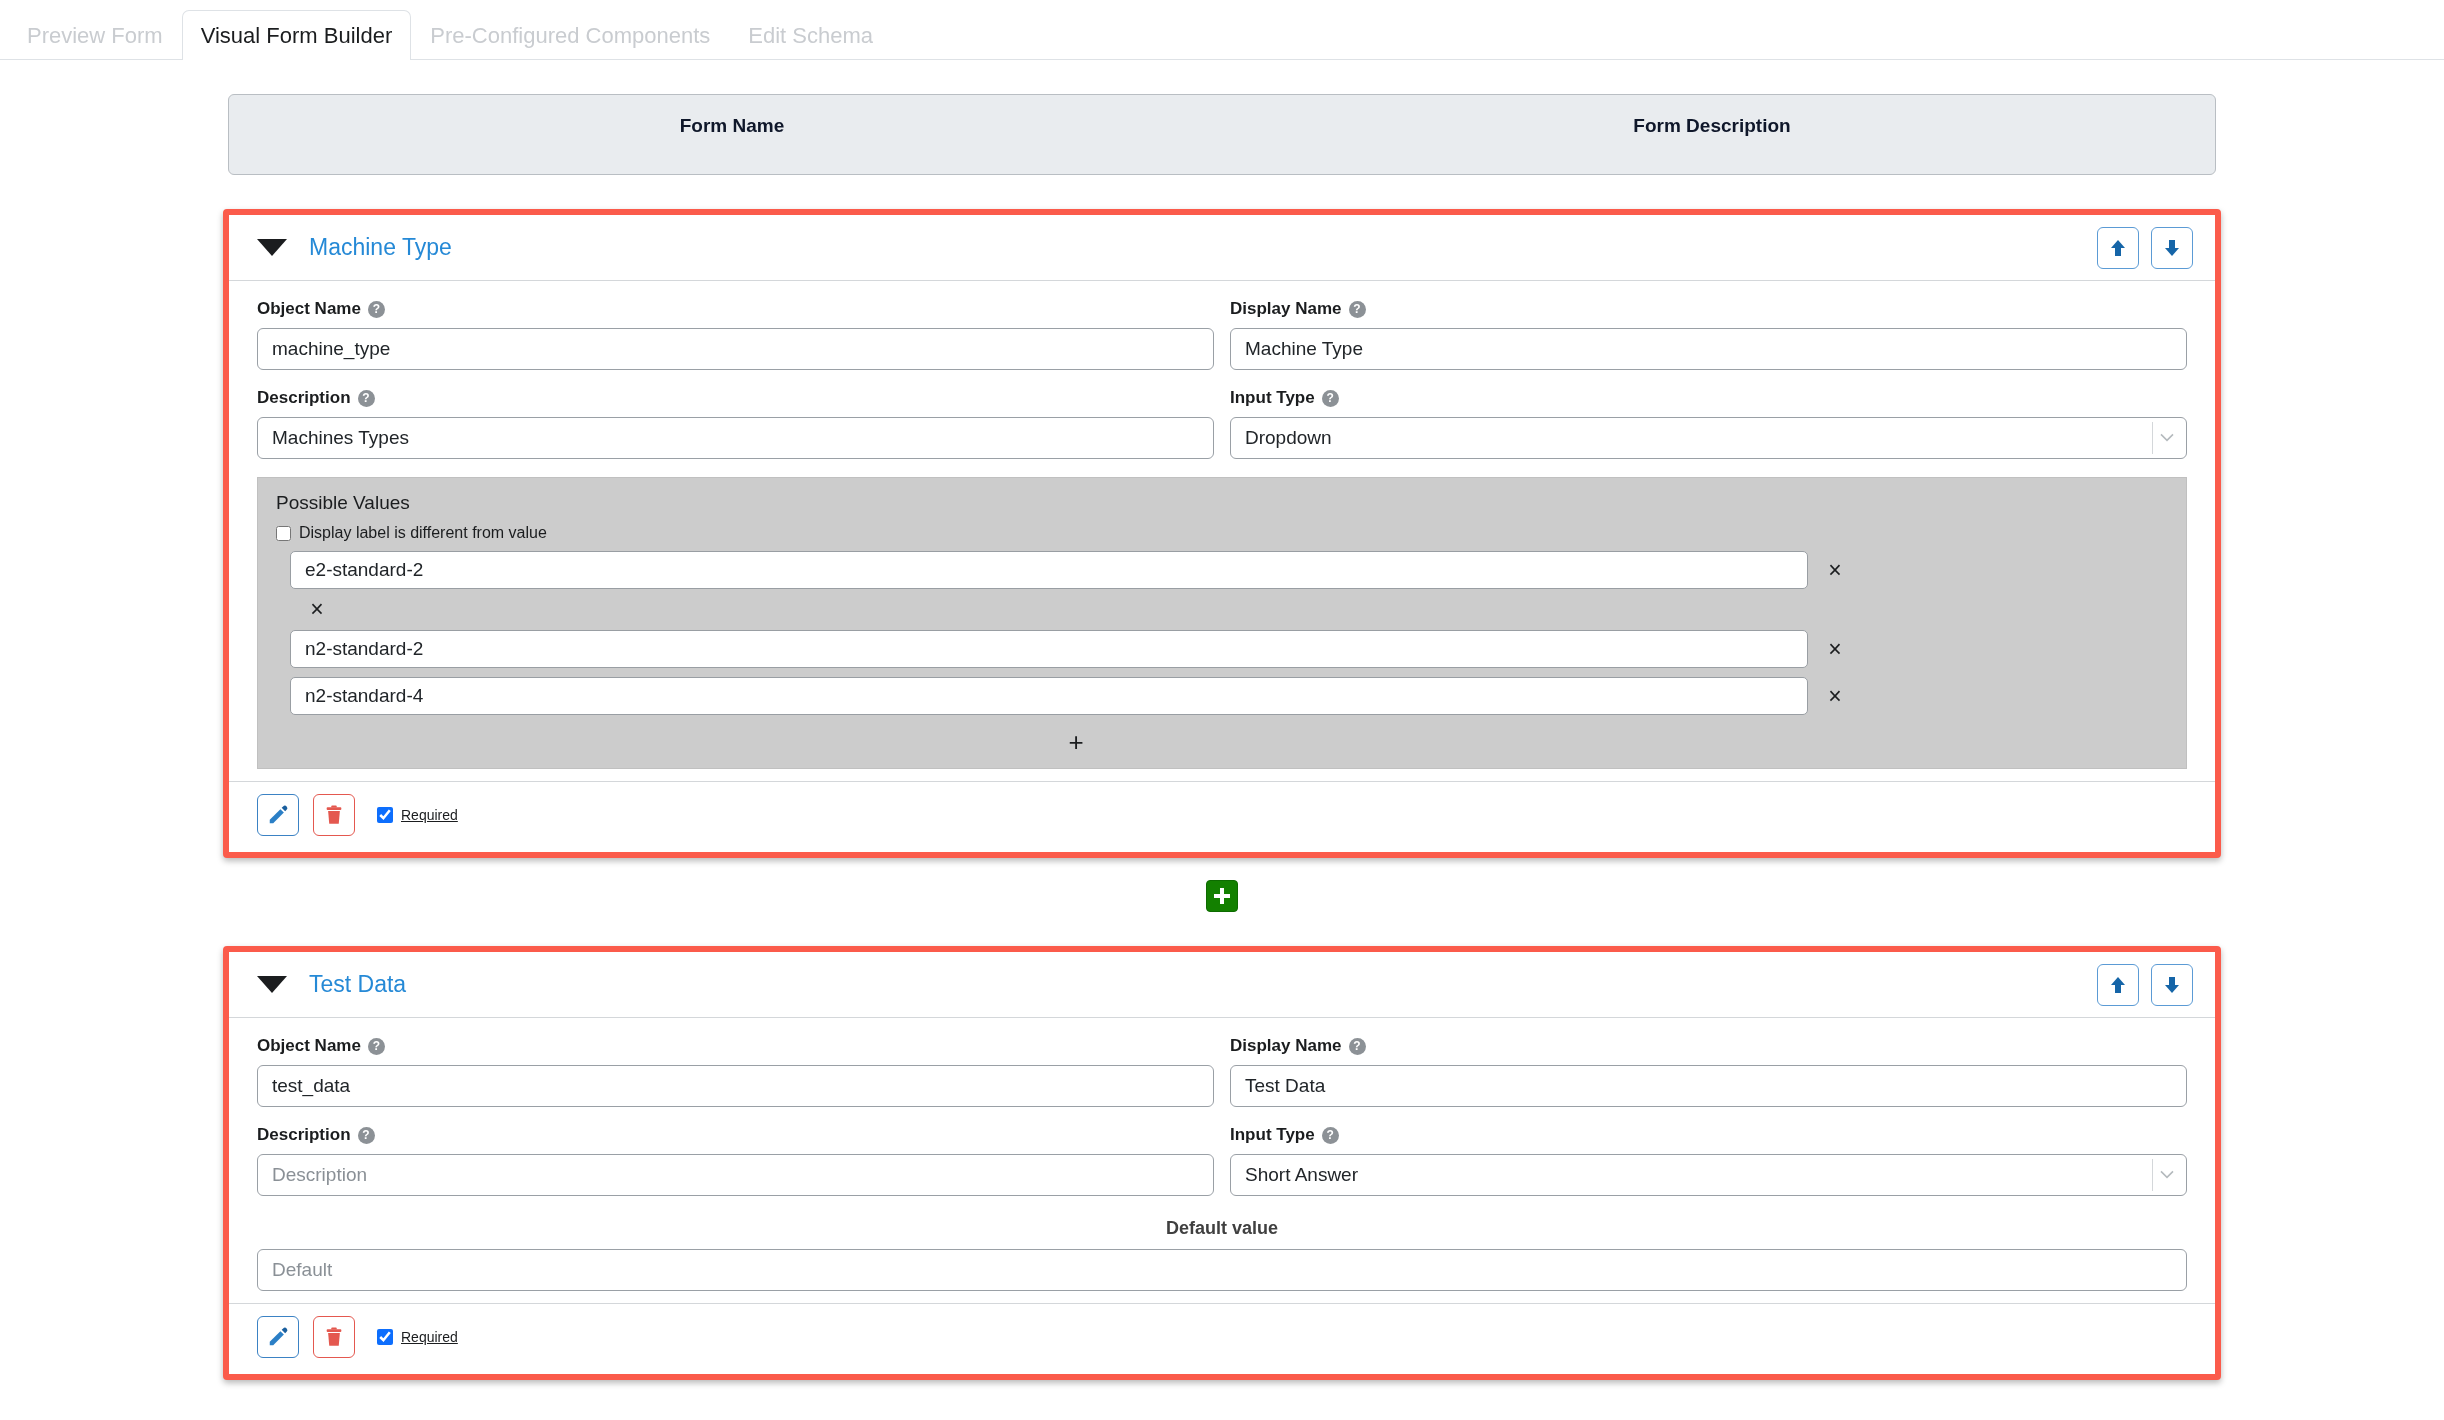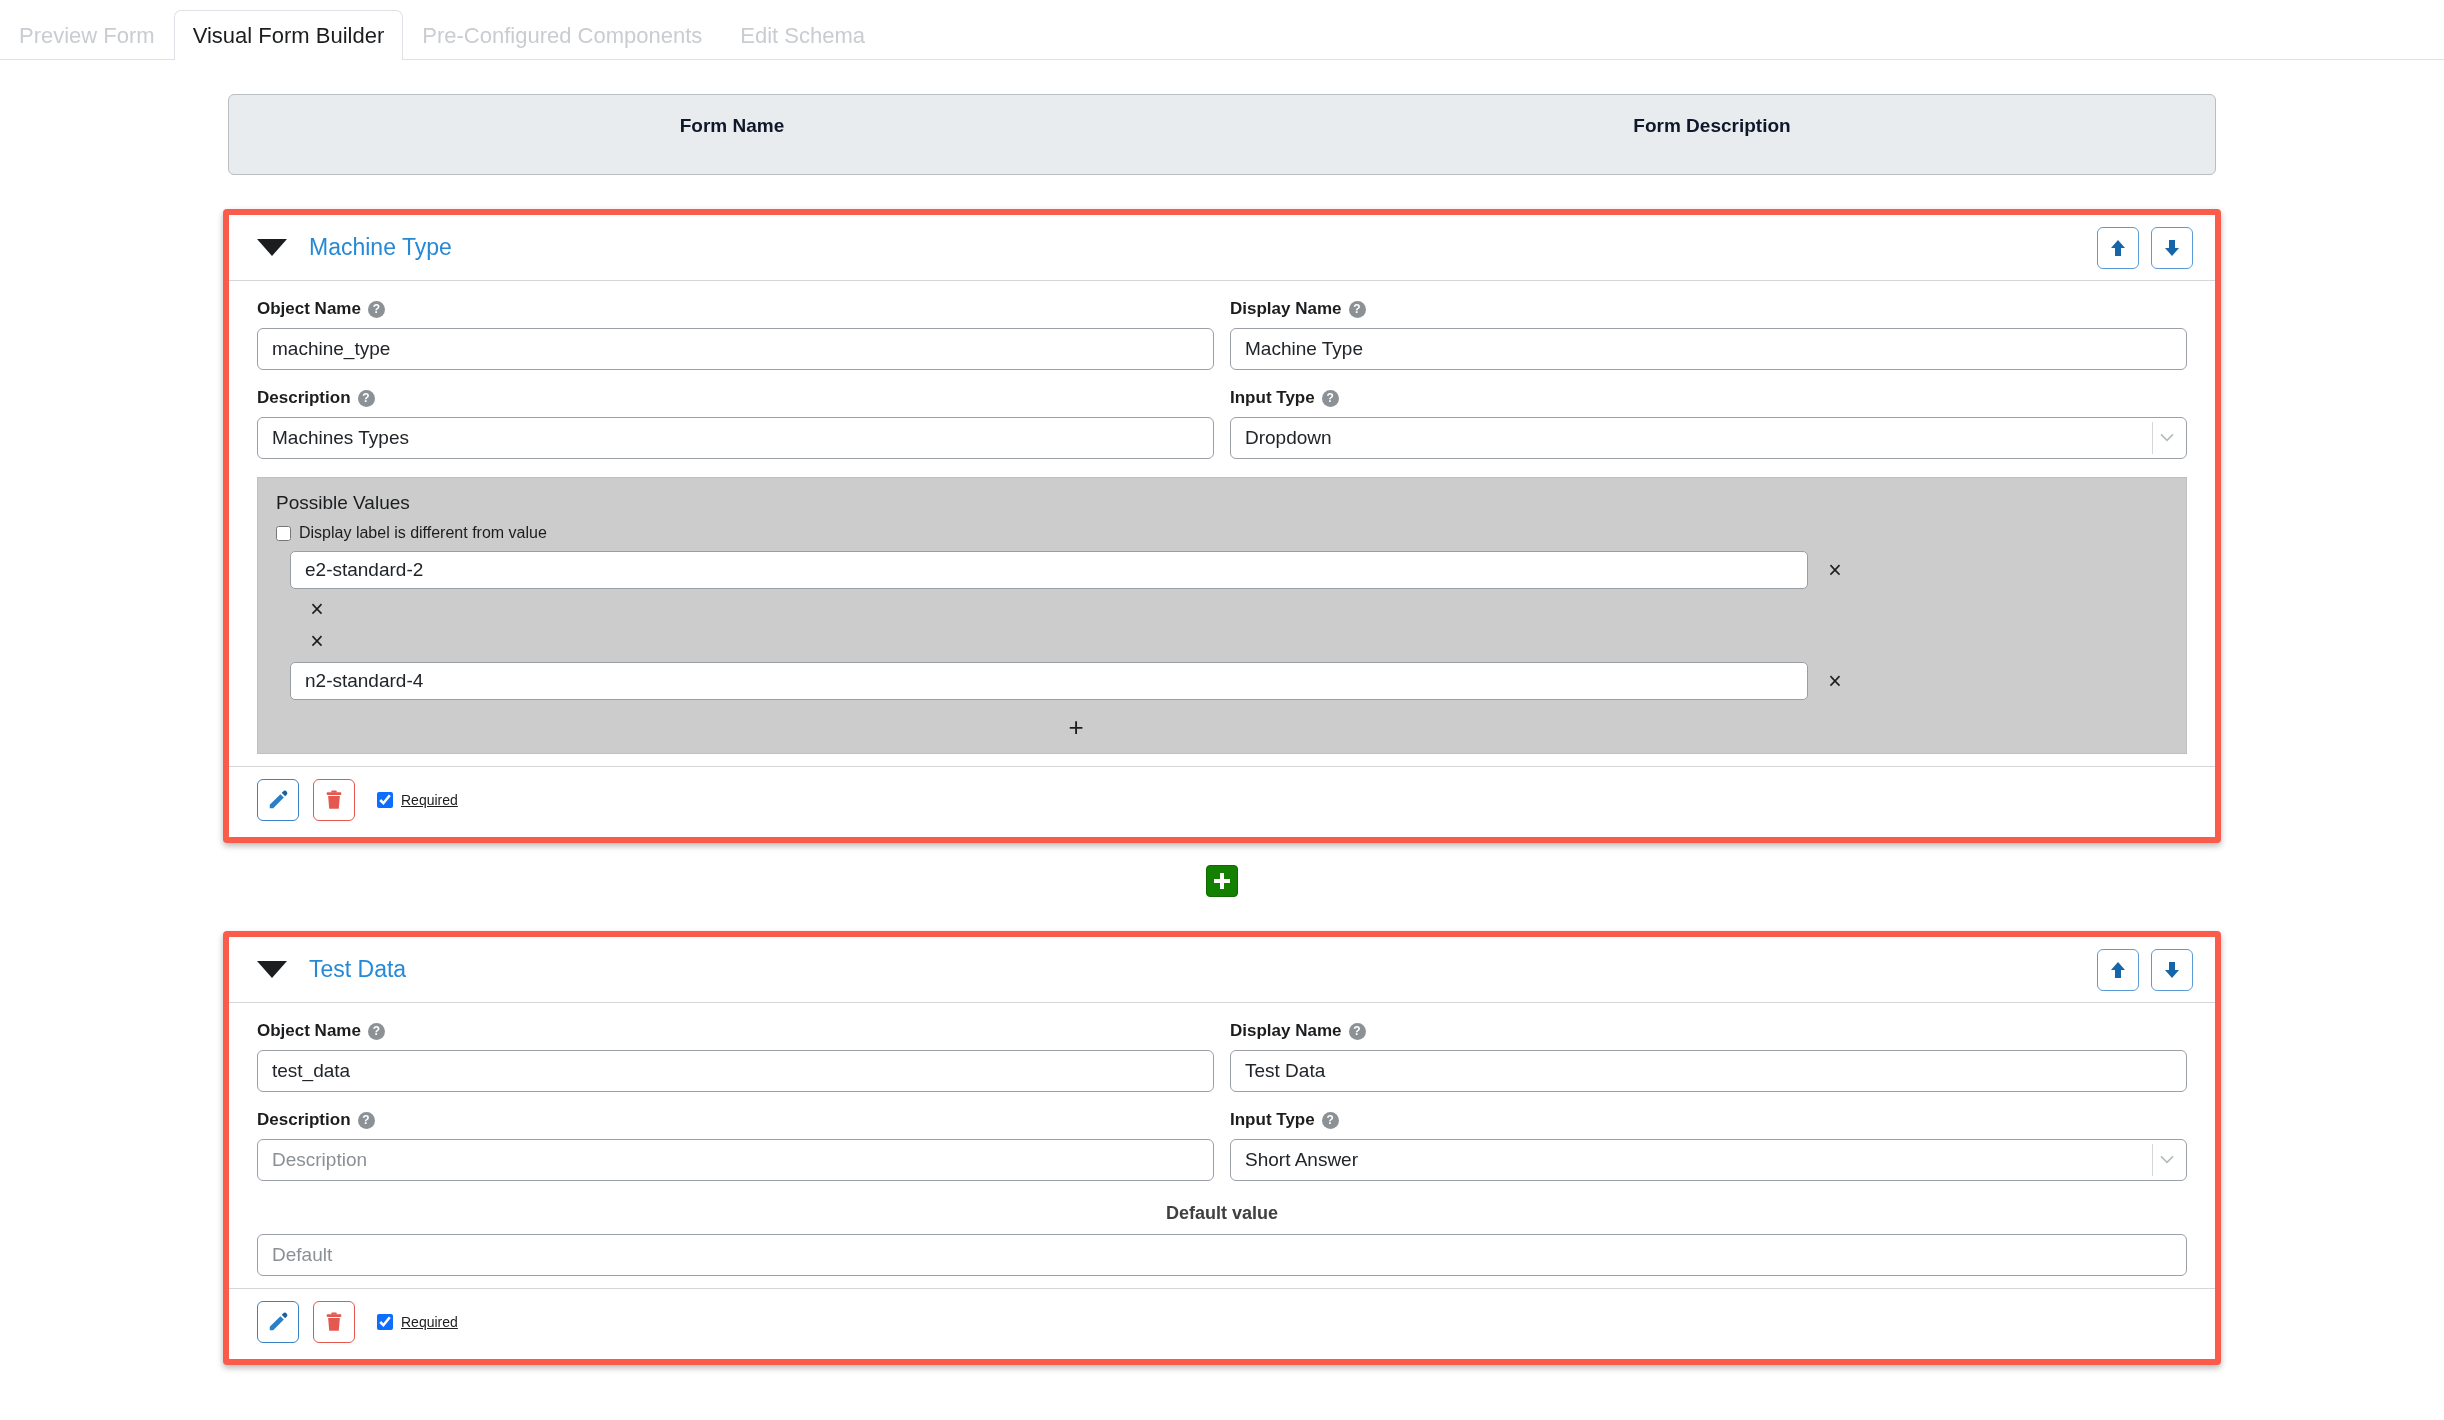--- a/index.html
+++ b/index.html
@@ -9,20 +9,21 @@
     font-family: "Liberation Sans", sans-serif;
     color: #212529;
   }
   body { width: 2444px; height: 1420px; overflow: hidden; position: relative; }
 
   
   .tabbar {
     display: flex;
     align-items: flex-end;
     height: 60px;
+    padding-left: 8px;
     border-bottom: 1px solid #dee2e6;
     background: #fff;
   }
   .tab {
     font-size: 22px;
     line-height: 1;
     padding: 14px 18px 13px 18px;
     color: #c9ccd0;
     border: 1px solid transparent;
     border-bottom: none;
@@ -375,20 +376,21 @@
           </div>
           <div class="pv-rows">
             <div class="pv-row">
               <input class="pv-input" value="e2-standard-2" style="">
               <span class="pv-remove">×</span>
             </div>
             <div class="pv-row">
               <span class="pv-remove">×</span>
             </div>
             <div class="pv-row">
+              <input class="pv-input" value="n2-standard-2" style="">
               <span class="pv-remove">×</span>
             </div>
             <div class="pv-row">
               <input class="pv-input" value="n2-standard-4" style="">
               <span class="pv-remove">×</span>
             </div>
             <div class="pv-add-row">
               <span class="pv-add">+</span>
             </div>
           </div>

